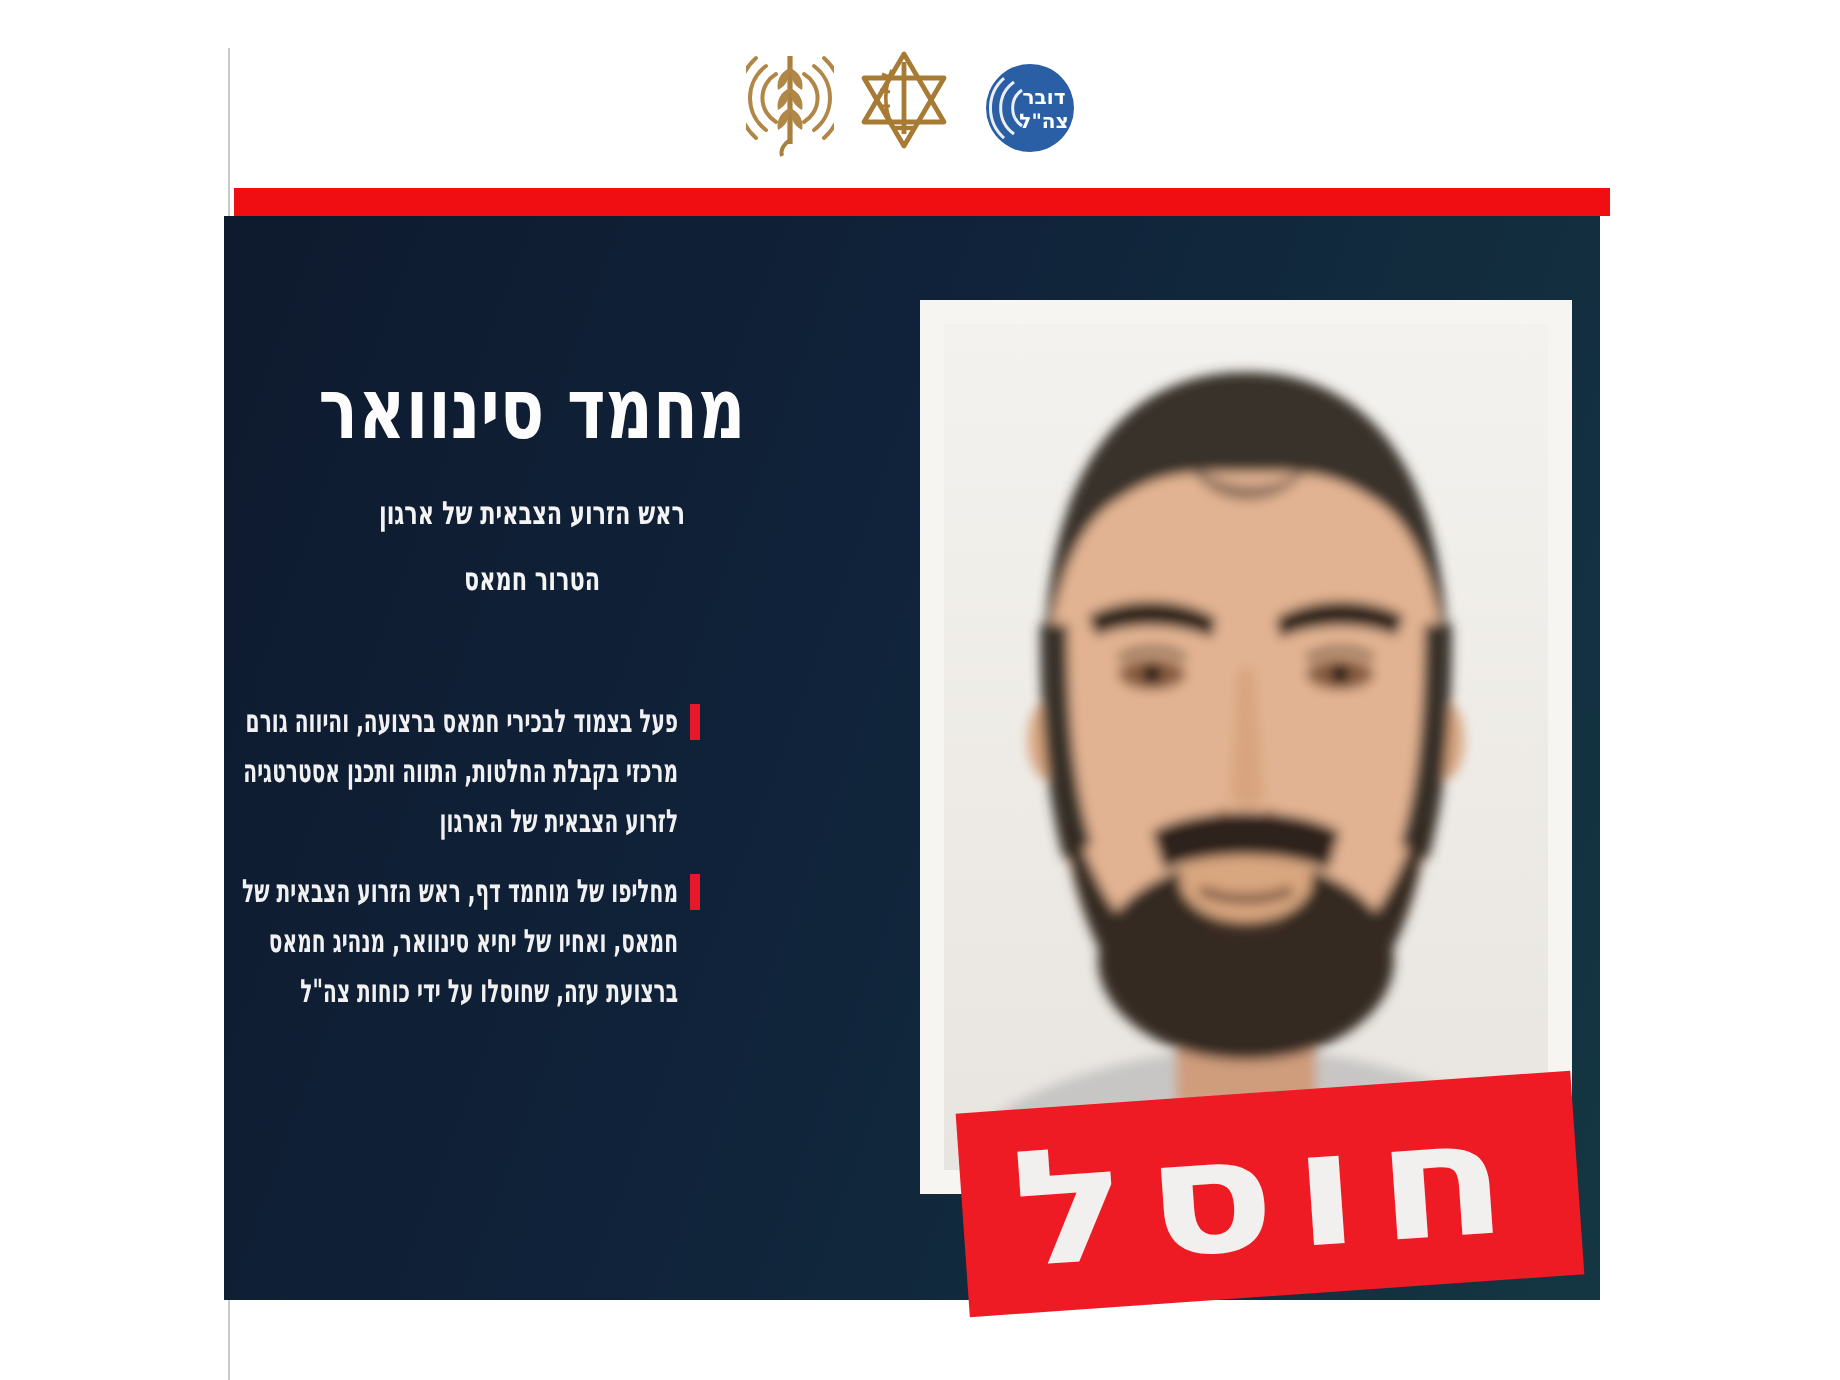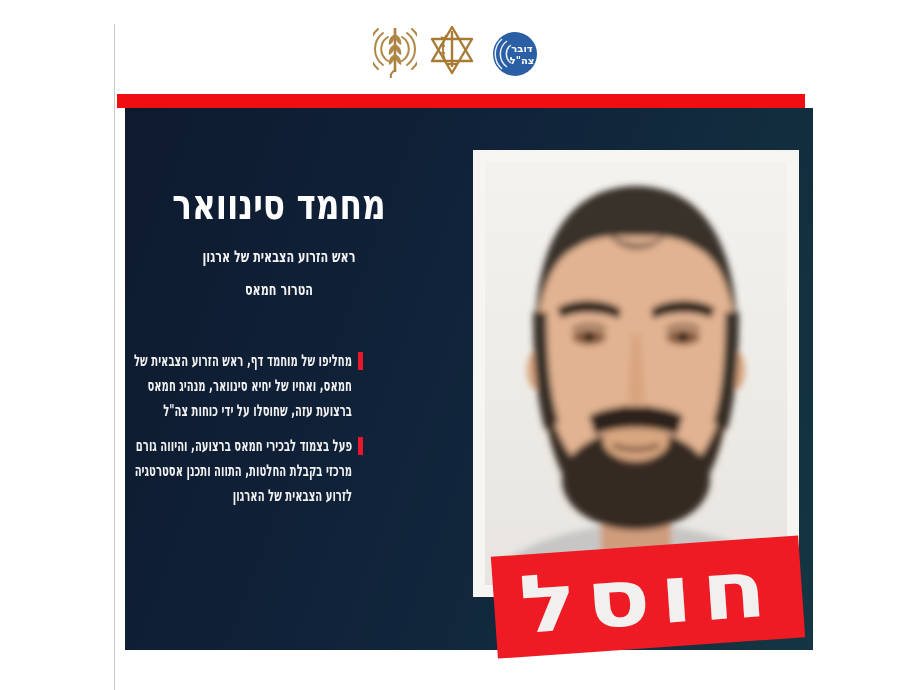--- a/index.html
+++ b/index.html
@@ -16,21 +16,21 @@
   .logo{position:absolute;}
   .logo-antenna{left:373px;top:22px;width:44px;height:58px;}
   .logo-idf{left:425px;top:23px;width:54px;height:54px;}
   .logo-spokesperson{left:492px;top:31px;width:46px;height:46px;}
 
   
   .red-bar{position:absolute;left:117px;top:94px;width:688px;height:14px;background:#f10e13;}
 
   
   .panel{
-    position:absolute;left:125px;top:108px;width:688px;height:542px;
+    position:absolute;left:112px;top:108px;width:688px;height:542px;
     background:linear-gradient(110deg,#0e1a2e 0%,#10233a 45%,#143642 100%);
   }
 
   
   .headline{position:absolute;left:8px;top:70px;width:292px;text-align:center;color:#ffffff;}
   .title{
     margin:0;font-size:42px;font-weight:bold;line-height:54px;white-space:nowrap;
     transform:scaleX(0.78);transform-origin:center;color:#fdfdfd;
   }
   .subtitle{margin-top:8px;font-size:16px;font-weight:bold;color:#f4f4f4;}
@@ -125,32 +125,32 @@
         <span class="sline">ראש הזרוע הצבאית של ארגון</span>
         <span class="sline">הטרור חמאס</span>
       </div>
     </div>
 
     <div class="bullets">
 
       <div class="bullet">
         <span class="marker"></span>
         <div class="blines">
+          <span class="bl">פעל בצמוד לבכירי חמאס ברצועה, והיווה גורם</span>
+          <span class="bl">מרכזי בקבלת החלטות, התווה ותכנן אסטרטגיה</span>
+          <span class="bl">לזרוע הצבאית של הארגון</span>
+        </div>
+      </div>
+
+      <div class="bullet">
+        <span class="marker"></span>
+        <div class="blines">
           <span class="bl">מחליפו של מוחמד דף, ראש הזרוע הצבאית של</span>
           <span class="bl">חמאס, ואחיו של יחיא סינוואר, מנהיג חמאס</span>
           <span class="bl">ברצועת עזה, שחוסלו על ידי כוחות צה"ל</span>
-        </div>
-      </div>
-
-      <div class="bullet">
-        <span class="marker"></span>
-        <div class="blines">
-          <span class="bl">פעל בצמוד לבכירי חמאס ברצועה, והיווה גורם</span>
-          <span class="bl">מרכזי בקבלת החלטות, התווה ותכנן אסטרטגיה</span>
-          <span class="bl">לזרוע הצבאית של הארגון</span>
         </div>
       </div>
 
 
 
     </div>
 
     <div class="photo-frame">
       <svg viewBox="0 0 302 423" aria-hidden="true">
         <defs>

